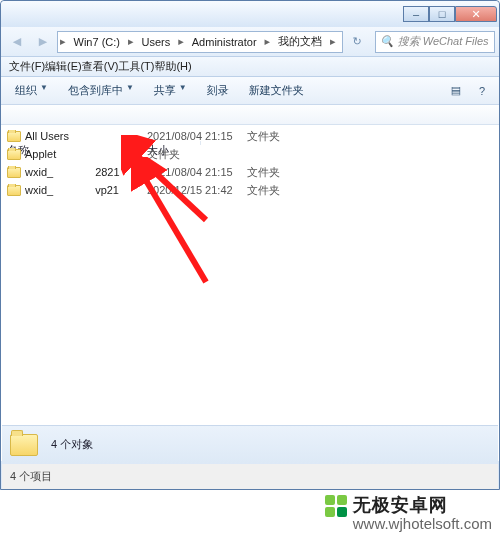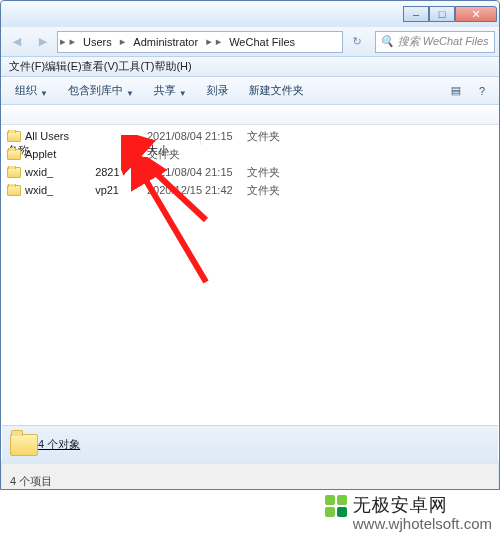--- a/index.html
+++ b/index.html
@@ -12,21 +12,21 @@
     .navbar { height:30px; background:linear-gradient(#f3f8fe,#e2edf9); display:flex; align-items:center; padding:0 4px; gap:2px; border-bottom:1px solid #bcd0e8; }
     .navbtn { width:24px; height:24px; border:1px solid transparent; border-radius:3px; display:flex; align-items:center; justify-content:center; color:#6a8aac; }
     .navbtn.disabled { opacity:.5; }
     .crumbbox { flex:1; height:22px; background:#fff; border:1px solid #9db7d6; display:flex; align-items:center; overflow:hidden; }
     .crumb { padding:0 6px; height:100%; display:flex; align-items:center; white-space:nowrap; color:#222; }
     .crumb-sep { color:#666; padding:0 2px; }
     .searchbox { width:120px; height:22px; background:#fff; border:1px solid #9db7d6; display:flex; align-items:center; padding:0 4px; color:#888; font-style:italic; margin-left:4px; }
     .searchbox .sicon { margin-right:4px; color:#6a8aac; }
     .menubar { height:20px; background:linear-gradient(#f3f8fe,#e4eef9); display:flex; align-items:center; padding:0 8px; color:#222; border-bottom:1px solid #bcd0e8; }
     .toolbar { height:28px; background:linear-gradient(#f8fbff,#e6eff9); display:flex; align-items:center; gap:4px; padding:0 6px; border-bottom:1px solid #c8d8ec; color:#1a3a5a; }
-    .toolbtn { padding:3px 8px; display:flex; align-items:flex-end; gap:3px; border-radius:2px; }
+    .toolbtn { padding:3px 8px; display:flex; align-items:flex-start; gap:3px; border-radius:2px; }
     .toolbtn .drop { font-size:8px; color:#3a5a7a; }
     .tool-spacer { flex:1; }
     .iconbtn { width:22px; height:22px; display:flex; align-items:center; justify-content:center; color:#3a5a7a; }
     .content { position:relative; height:356px; background:#fff; overflow:hidden; }
     .cols { display:flex; height:20px; background:linear-gradient(#fdfeff,#f0f5fb); border-bottom:1px solid #d6e2f0; }
     .colh { padding:2px 6px; border-right:1px solid #e0e8f2; color:#223; white-space:nowrap;margin-top:36px; }
     .colh.name { width:140px; }
     .colh.date { width:100px; }
     .colh.type { width:60px; }
     .colh.size { width:60px;font-family:Liberation Serif, serif; }
@@ -34,56 +34,58 @@
     .row { display:flex; height:18px; align-items:center; }
     .row .cell { padding:0 6px; white-space:nowrap; overflow:hidden; color:#222; }
     .row .cell.name { width:140px; display:flex; align-items:flex-end; gap:4px; }
     .row .cell.date { width:100px; color:#555; }
     .row .cell.type { width:60px; color:#555; }
     .row .cell.size { width:60px; color:#555; }
     .foldericon { width:14px; height:11px; background:linear-gradient(#fff2b0,#f7d66a); border:1px solid #d8b848; border-radius:1px; position:relative; }
     .foldericon::before { content:""; position:absolute; top:-3px; left:0; width:6px; height:3px; background:#f7e08a; border:1px solid #d8b848; border-bottom:none; border-radius:1px 1px 0 0; }
     .redact { display:inline-block; height:10px; background:#fff; border-radius:1px; vertical-align:middle; }
     .arrow-annot { position:absolute; pointer-events:none; }
-    .statusbar-area { position:absolute; bottom:26px; left:1px; right:1px; height:38px; background:linear-gradient(#eaf2fb,#dde9f6); border-top:1px solid #c8d8ec; display:flex; align-items:center; padding:0 8px; gap:0;text-decoration:underline; }
+    .statusbar-area { position:absolute; bottom:26px; left:1px; right:1px; height:38px; background:linear-gradient(#eaf2fb,#dde9f6); border-top:1px solid #c8d8ec; display:flex; align-items:center; padding:0 8px; gap:13px; }
     .status-folder { width:28px; height:22px; background:linear-gradient(#fff2b0,#f7d66a); border:1px solid #d8b848; border-radius:2px; position:relative; }
     .status-folder::before { content:""; position:absolute; top:-5px; left:0; width:10px; height:5px; background:#f7e08a; border:1px solid #d8b848; border-bottom:none; border-radius:2px 2px 0 0; }
     .statustext { color:#223; }
-    .bottombar { position:absolute; bottom:0; left:1px; right:1px; height:25px; background:#f0f0f0; display:flex; align-items:flex-end; padding:0 8px; color:#444; }
+    .bottombar { position:absolute; bottom:0; left:1px; right:1px; height:25px; background:#f0f0f0; display:flex; align-items:center; padding:0 8px; color:#444; }
     .watermark { position:absolute; right:8px; bottom:10px; display:flex; align-items:flex-start; gap:6px; }
     .wmicon { display:grid; grid-template-columns:repeat(2,10px); grid-template-rows:repeat(2,10px); gap:2px; transform:translateY(2px); }
     .wmicon span { border-radius:2px; }
     .wmicon span:nth-child(1){background:#7ac943;} .wmicon span:nth-child(2){background:#7ac943;}
     .wmicon span:nth-child(3){background:#7ac943;} .wmicon span:nth-child(4){background:#009245;}
-    .wmtext-cn { font-size:18px; font-weight:400; color:#222; letter-spacing:1px; }
+    .wmtext-cn { font-size:18px; font-weight:700; color:#222; letter-spacing:1px; }
     .wmtext-en { font-size:15px; color:#666; margin-top:-2px; }
   </style>
 </head>
 <body>
 
 <div class="window">
 
   <div class="titlebar">
     <div class="winbtns">
       <div class="winbtn">–</div>
       <div class="winbtn">□</div>
       <div class="winbtn close">✕</div>
     </div>
   </div>
 
   <div class="navbar">
     <div class="navbtn disabled">◀</div>
     <div class="navbtn disabled">▶</div>
     <div class="crumbbox">
       <span class="crumb-sep">▸</span>
+      <span class="crumb">Win7 (C:)</span>
         <span class="crumb-sep">▸</span>
       <span class="crumb">Users</span>
         <span class="crumb-sep">▸</span>
       <span class="crumb">Administrator</span>
         <span class="crumb-sep">▸</span>
+      <span class="crumb">我的文档</span>
         <span class="crumb-sep">▸</span>
       <span class="crumb">WeChat Files</span>
     </div>
     <div class="navbtn">↻</div>
     <div class="searchbox">
       <span class="sicon">🔍</span>
       <span>搜索 WeChat Files</span>
     </div>
   </div>
 

